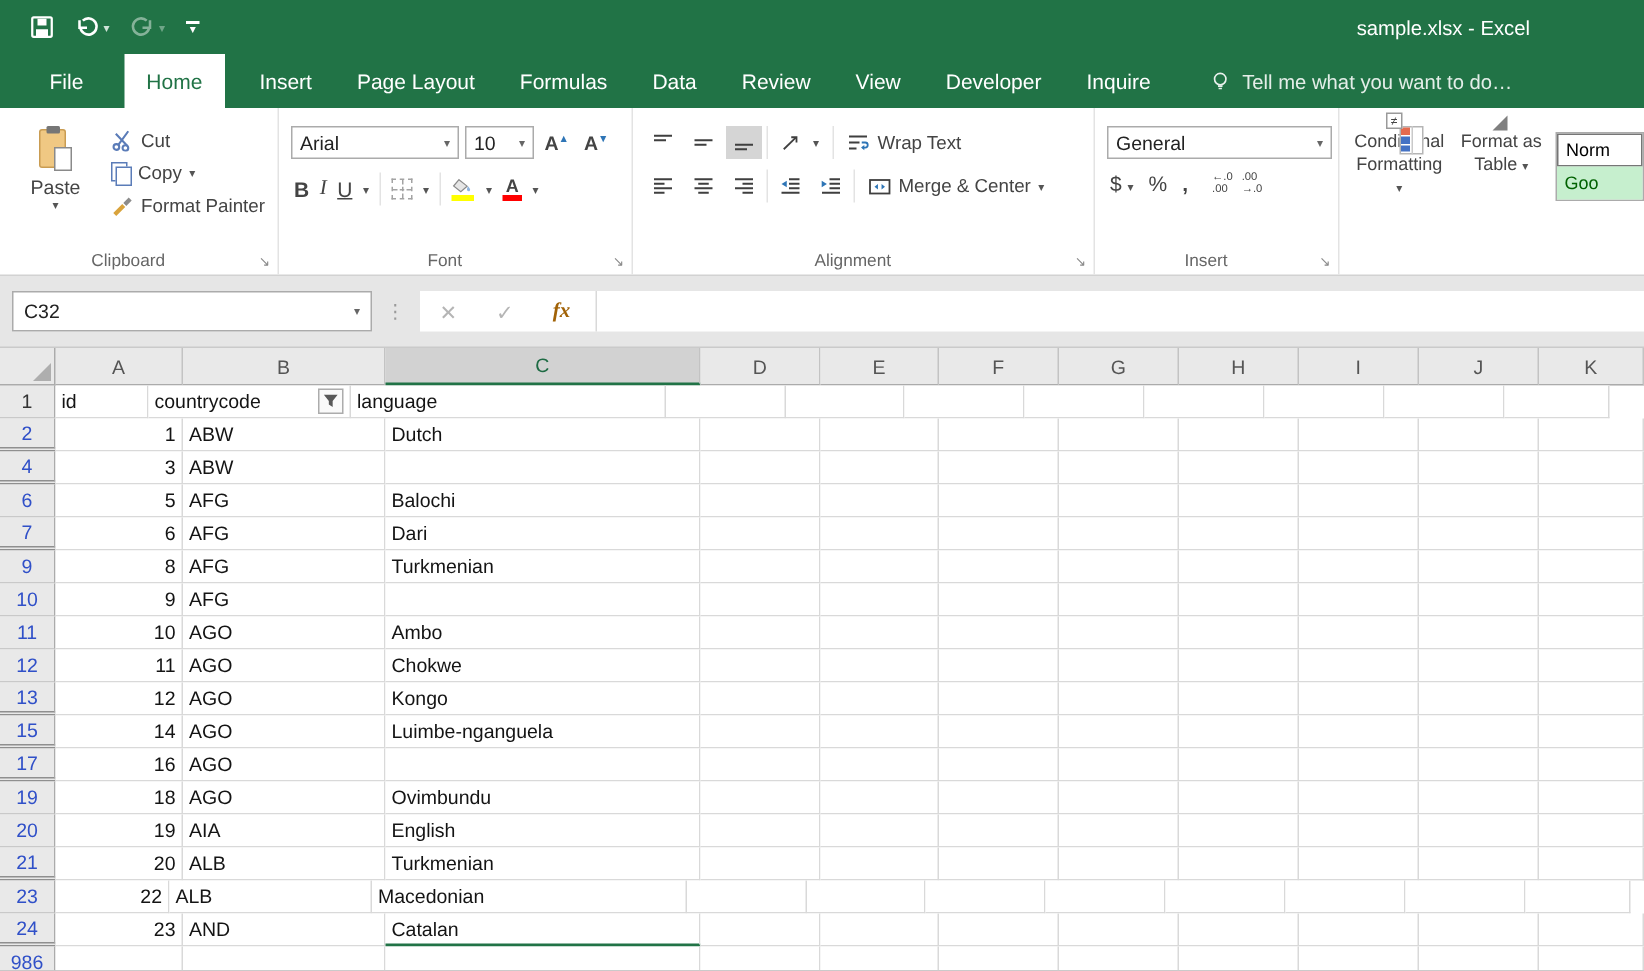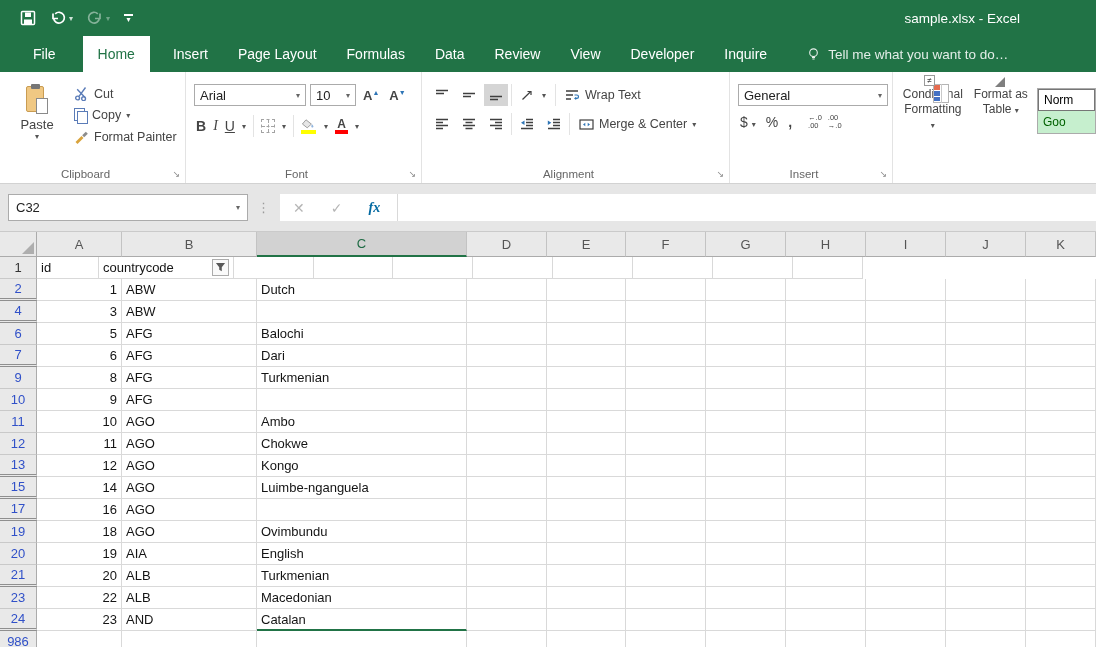--- a/index.html
+++ b/index.html
@@ -101,21 +101,21 @@
   .sty { height:22px; display:flex; align-items:center; padding-left:5px; font-size:12px; }
   .sty-normal { border:1px solid #767676; color:#000; background:#fff; }
   .sty-good { background:#C6EFCE; color:#006100; }
   
   .fbar { position:absolute; top:184px; left:0; right:0; height:48px; background:#e6e6e6; border-bottom:1px solid #cacaca; display:flex; align-items:center; }
   .namebox { width:240px; height:27px; margin-left:8px; background:#fff; border:1px solid #ababab; display:flex; align-items:center; padding:0 7px; font-size:13px; color:#222; }
   .namebox .dd { margin-left:auto; color:#666; }
   .dots { color:#9a9a9a; margin:0 9px; font-size:13px; letter-spacing:1px; }
   .fxstrip { flex:1; height:27px; background:#fff; margin-right:0; display:flex; align-items:center; }
   .fxbtn { padding:0 13px; font-size:14px; color:#b5b5b5; }
-  .fxbtn.fx { color:#0369a1; font-family:"Liberation Serif",serif; font-style:italic; font-weight:bold; }
+  .fxbtn.fx { color:#a16207; font-family:"Liberation Serif",serif; font-style:italic; font-weight:bold; }
   .fxsep { width:1px; height:27px; background:#d9d9d9; margin-left:4px; }
   .finput { flex:1; height:100%; }
   
   .sheet { position:absolute; top:232px; left:0; right:0; bottom:0; overflow:hidden; background:#fff; }
   .colhdr { display:flex; height:25px; }
   .ch { display:flex; align-items:center; justify-content:center; height:25px; background:#e9e9e9; border-right:1px solid #c3c3c3; border-bottom:1px solid #ababab; font-size:13px; color:#555; }
   .ch.sel { background:#d2d2d2; color:#1e6b44; border-bottom:2px solid #217346; }
   .ch-corner { position:relative; width:37px; height:25px; background:#e9e9e9; border-right:1px solid #ababab; border-bottom:1px solid #ababab; }
   .ch-corner::after { content:""; position:absolute; right:2px; bottom:2px; width:0; height:0; border-left:12px solid transparent; border-bottom:12px solid #aeaeae; }
   .grow { display:flex; height:22px; }
@@ -420,20 +420,23 @@
             <span>id</span>
           </div>
           <div class="cell" style="width: 135px;">
             <span>countrycode</span>
             <span class="fbtn">
               <svg width="11" height="11" viewBox="0 0 12 12">
                 <path d="M1 1.2h10L7.4 5.8v4.4L4.6 8.4V5.8z" fill="#595959"></path>
               </svg>
             </span>
           </div>
+          <div class="cell" style="width: 210px;">
+            <span>language</span>
+          </div>
           <div class="cell" style="width: 80px;"></div>
           <div class="cell" style="width: 79px;"></div>
           <div class="cell" style="width: 80px;"></div>
           <div class="cell" style="width: 80px;"></div>
           <div class="cell" style="width: 80px;"></div>
           <div class="cell" style="width: 80px;"></div>
           <div class="cell" style="width: 80px;"></div>
           <div class="cell" style="width: 70px;"></div>
         </div>
         <div class="grow gap">
@@ -711,21 +714,21 @@
           <div class="cell" style="width: 79px;"></div>
           <div class="cell" style="width: 80px;"></div>
           <div class="cell" style="width: 80px;"></div>
           <div class="cell" style="width: 80px;"></div>
           <div class="cell" style="width: 80px;"></div>
           <div class="cell" style="width: 80px;"></div>
           <div class="cell" style="width: 70px;"></div>
         </div>
         <div class="grow">
           <div class="rh">23</div>
-          <div class="cell num" style="width: 85px;">
+          <div class="cell num" style="width: 76px;">
             <span>22</span>
           </div>
           <div class="cell" style="width: 135px;">
             <span>ALB</span>
           </div>
           <div class="cell" style="width: 210px;">
             <span>Macedonian</span>
           </div>
           <div class="cell" style="width: 80px;"></div>
           <div class="cell" style="width: 79px;"></div>

